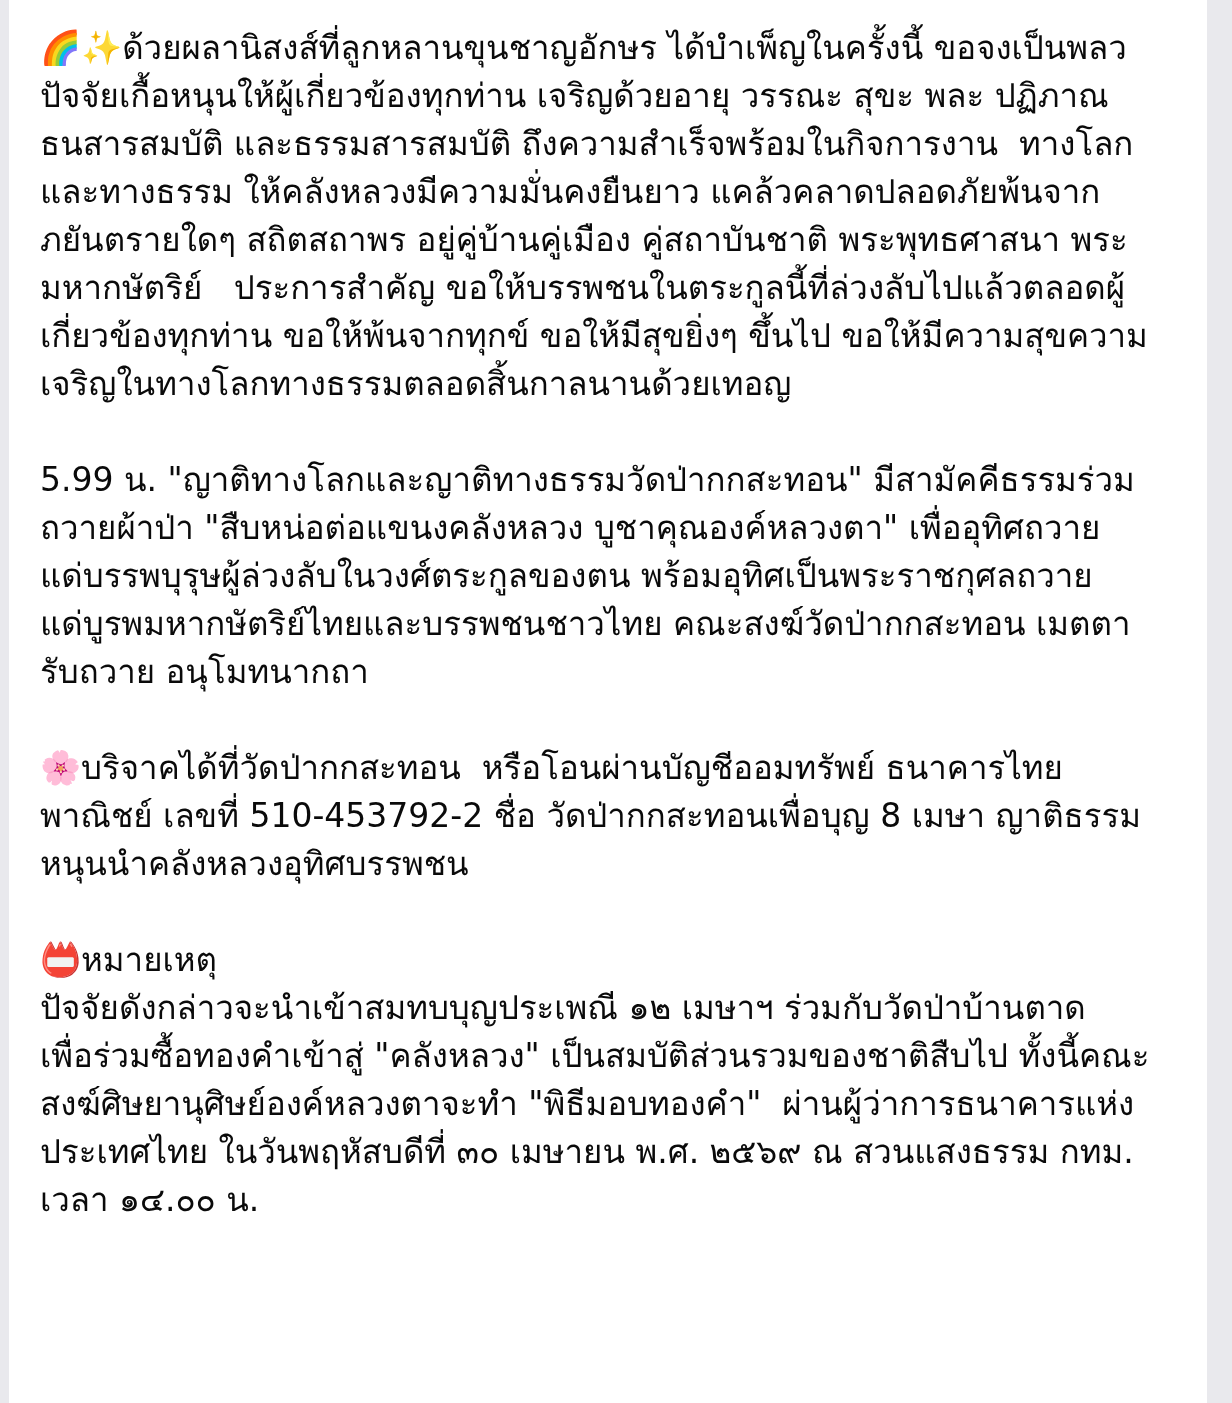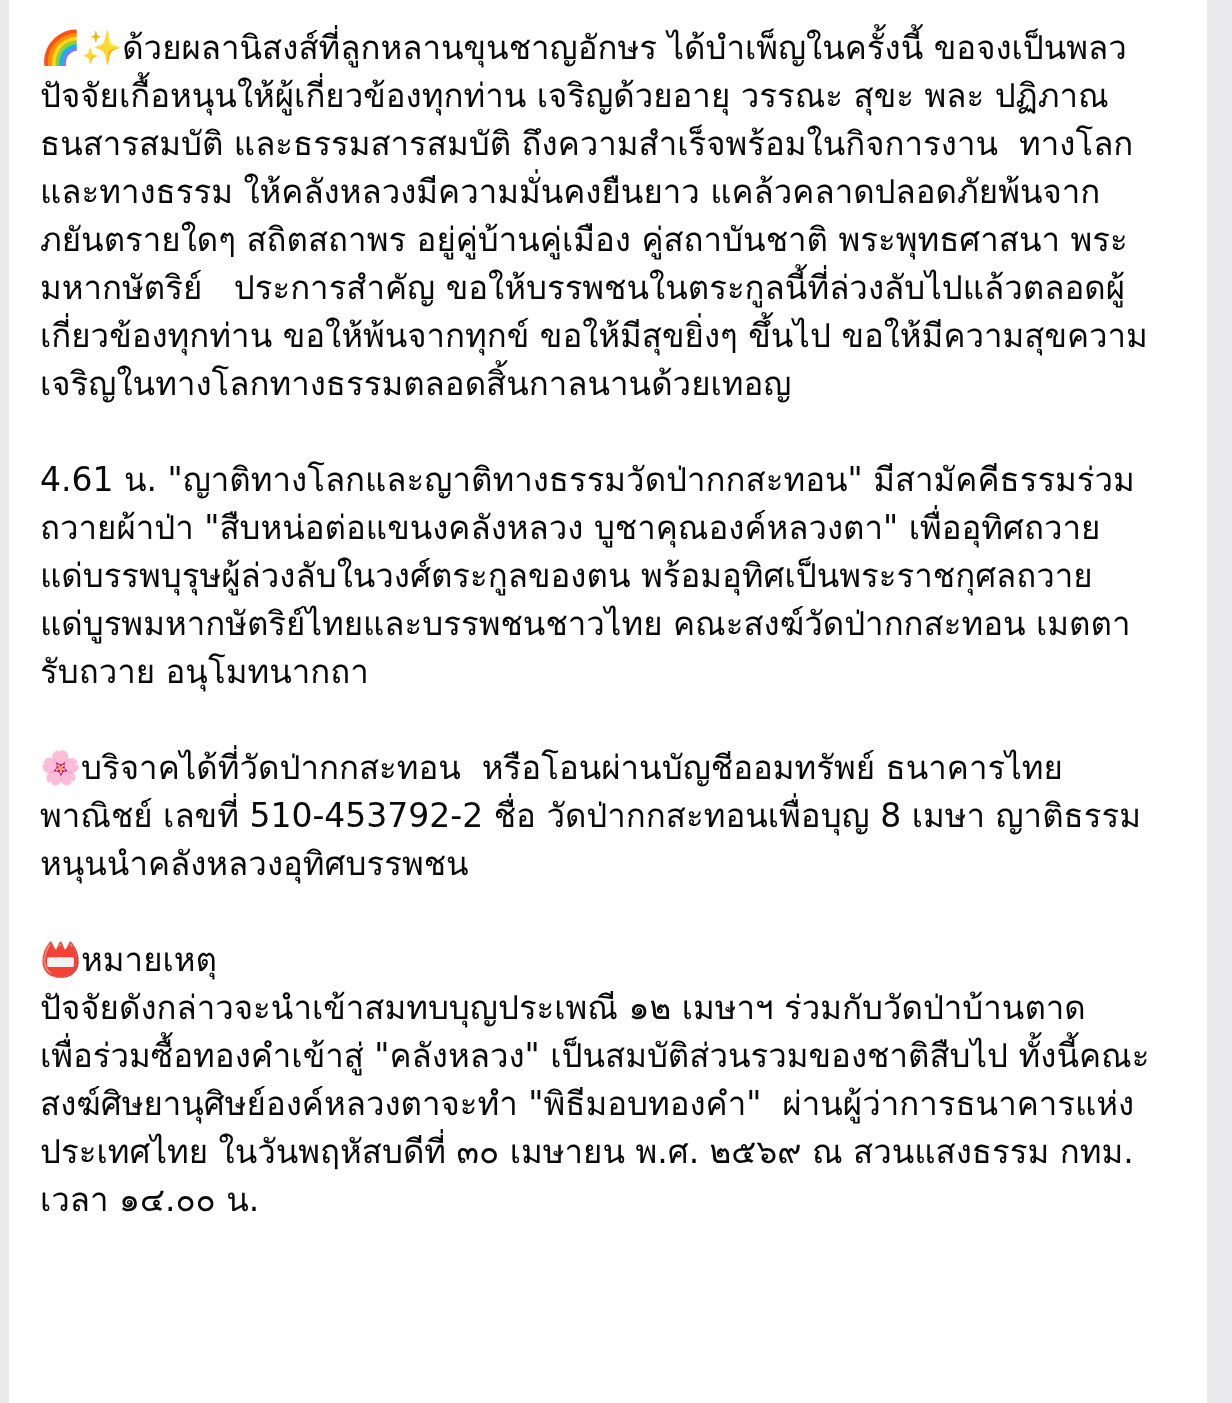--- a/index.html
+++ b/index.html
@@ -49,21 +49,21 @@
   <div class="gutter left"></div>
   <div class="content">
     <p class="para">🌈✨ด้วยผลานิสงส์ที่ลูกหลานขุนชาญอักษร ได้บำเพ็ญในครั้งนี้ ขอจงเป็นพลว
 ปัจจัยเกื้อหนุนให้ผู้เกี่ยวข้องทุกท่าน เจริญด้วยอายุ วรรณะ สุขะ พละ ปฏิภาณ
 ธนสารสมบัติ และธรรมสารสมบัติ ถึงความสำเร็จพร้อมในกิจการงาน  ทางโลก
 และทางธรรม ให้คลังหลวงมีความมั่นคงยืนยาว แคล้วคลาดปลอดภัยพ้นจาก
 ภยันตรายใดๆ สถิตสถาพร อยู่คู่บ้านคู่เมือง คู่สถาบันชาติ พระพุทธศาสนา พระ
 มหากษัตริย์   ประการสำคัญ ขอให้บรรพชนในตระกูลนี้ที่ล่วงลับไปแล้วตลอดผู้
 เกี่ยวข้องทุกท่าน ขอให้พ้นจากทุกข์ ขอให้มีสุขยิ่งๆ ขึ้นไป ขอให้มีความสุขความ
 เจริญในทางโลกทางธรรมตลอดสิ้นกาลนานด้วยเทอญ</p>
-    <p class="para">4.61 น. "ญาติทางโลกและญาติทางธรรมวัดป่ากกสะทอน" มีสามัคคีธรรมร่วม
+    <p class="para">5.99 น. "ญาติทางโลกและญาติทางธรรมวัดป่ากกสะทอน" มีสามัคคีธรรมร่วม
 ถวายผ้าป่า "สืบหน่อต่อแขนงคลังหลวง บูชาคุณองค์หลวงตา" เพื่ออุทิศถวาย
 แด่บรรพบุรุษผู้ล่วงลับในวงศ์ตระกูลของตน พร้อมอุทิศเป็นพระราชกุศลถวาย
 แด่บูรพมหากษัตริย์ไทยและบรรพชนชาวไทย คณะสงฆ์วัดป่ากกสะทอน เมตตา
 รับถวาย อนุโมทนากถา</p>
     <p class="para">🌸บริจาคได้ที่วัดป่ากกสะทอน  หรือโอนผ่านบัญชีออมทรัพย์ ธนาคารไทย
 พาณิชย์ เลขที่ 510-453792-2 ชื่อ วัดป่ากกสะทอนเพื่อบุญ 8 เมษา ญาติธรรม
 หนุนนำคลังหลวงอุทิศบรรพชน</p>
     <p class="para">📛หมายเหตุ
 ปัจจัยดังกล่าวจะนำเข้าสมทบบุญประเพณี ๑๒ เมษาฯ ร่วมกับวัดป่าบ้านตาด
 เพื่อร่วมซื้อทองคำเข้าสู่ "คลังหลวง" เป็นสมบัติส่วนรวมของชาติสืบไป ทั้งนี้คณะ

